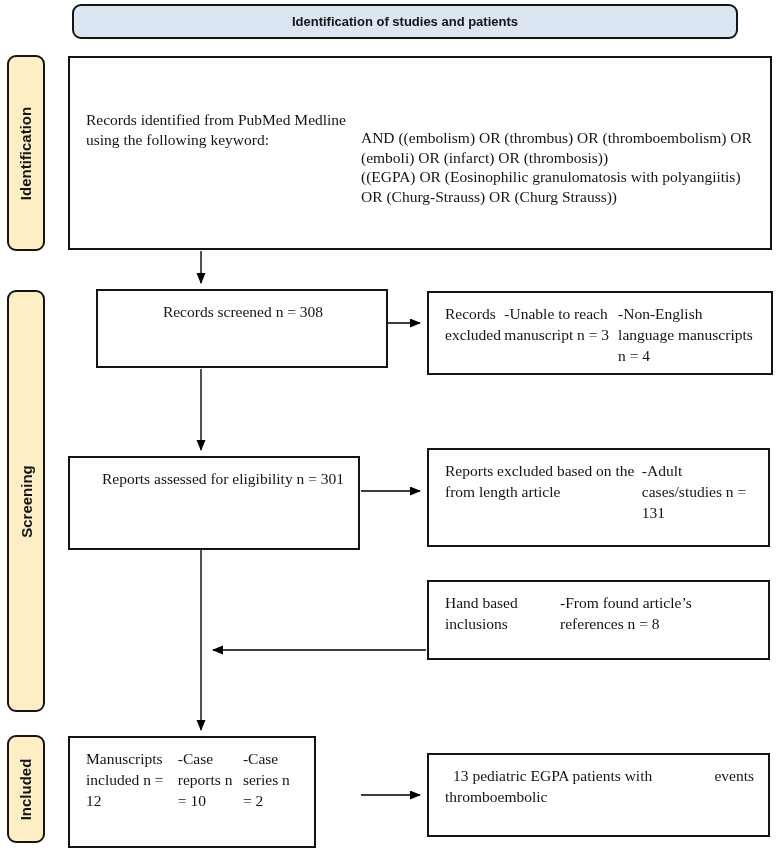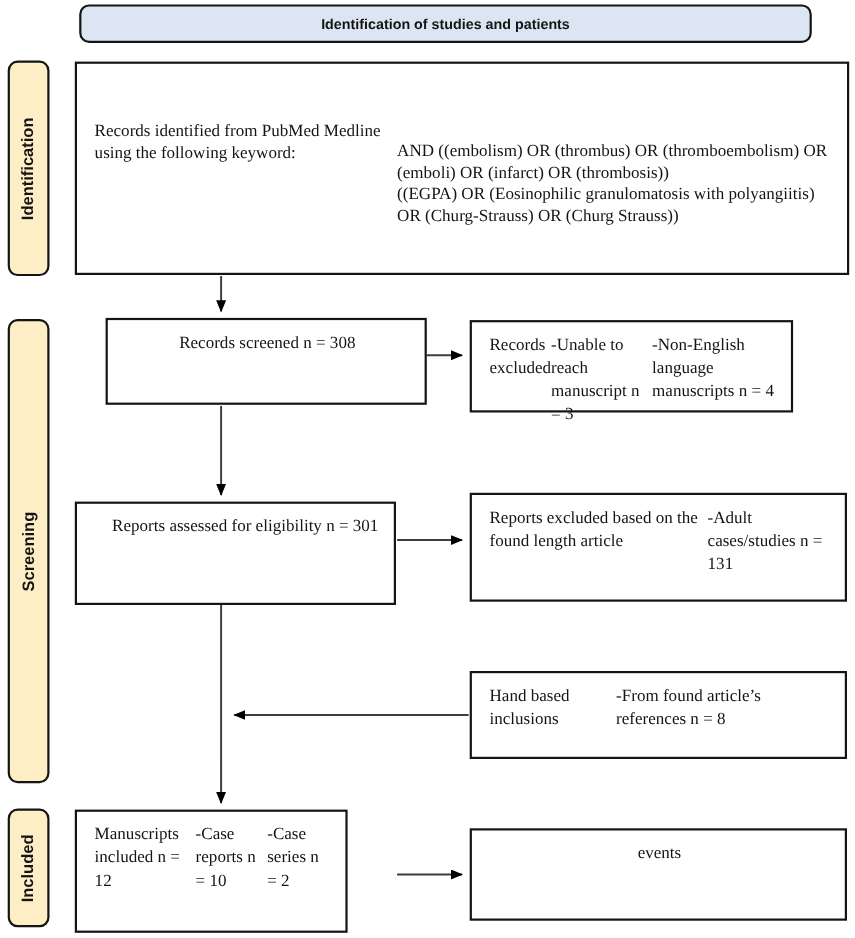--- a/index.html
+++ b/index.html
@@ -67,24 +67,24 @@
     flex-direction: row;
     justify-content: center;
     padding: 10px 14px 10px 16px;
   }
   .flow-box.thin { border-width: 2px; }
 
   .box-records-identified { left: 68px; top: 56px;  width: 704px; height: 194px; justify-content: flex-start; padding-top: 52px; line-height: 19.5px; }
   .box-records-identified .query { margin-top: 18px; }
 
   .box-records-screened   { left: 68px;  top: 289px; width: 292px; height: 79px; margin-left: 28px; }
-  .box-records-excluded   { left: 427px; top: 291px; width: 294px; height: 84px; justify-content: flex-end; }
+  .box-records-excluded   { left: 427px; top: 291px; width: 346px; height: 84px; justify-content: flex-end; }
   .box-reports-assessed   { left: 68px;  top: 456px; width: 292px; height: 94px; justify-content: flex-end; }
   .box-reports-excluded   { left: 427px; top: 448px; width: 343px; height: 99px; }
-  .box-hand-inclusions    { left: 427px; top: 610px; width: 343px; height: 80px; }
+  .box-hand-inclusions    { left: 427px; top: 580px; width: 343px; height: 80px; }
   .box-manuscripts        { left: 68px;  top: 736px; width: 248px; height: 112px; }
   .box-final              { left: 427px; top: 753px; width: 343px; height: 84px; }
   .box-final .indent      { text-indent: 8px; }
 </style>
 </head>
 <body>
 
 <div class="canvas">
 
   <svg class="arrows" viewBox="0 0 777 853" xmlns="http://www.w3.org/2000/svg">
@@ -139,32 +139,33 @@
     <div>Records excluded</div>
     <div>-Unable to reach manuscript n = 3</div>
     <div>-Non-English language manuscripts n = 4</div>
   </div>
 
   <div class="flow-box box-reports-assessed">
     <div>Reports assessed for eligibility n = 301</div>
   </div>
 
   <div class="flow-box thin box-reports-excluded">
-    <div>Reports excluded based on the found length article</div>
+    <div>Reports excluded based on the from length article</div>
     <div>-Adult cases/studies n = 131</div>
   </div>
 
   <div class="flow-box thin box-hand-inclusions">
     <div>Hand based inclusions</div>
     <div>-From found article’s references n = 8</div>
   </div>
 
   <div class="flow-box box-manuscripts">
     <div>Manuscripts included n = 12</div>
     <div>-Case reports n = 10</div>
     <div>-Case series n = 2</div>
   </div>
 
   <div class="flow-box thin box-final">
+    <div class="indent">13 pediatric EGPA patients with thromboembolic</div>
     <div>events</div>
   </div>
 
 </div>
 
 </body></html>

